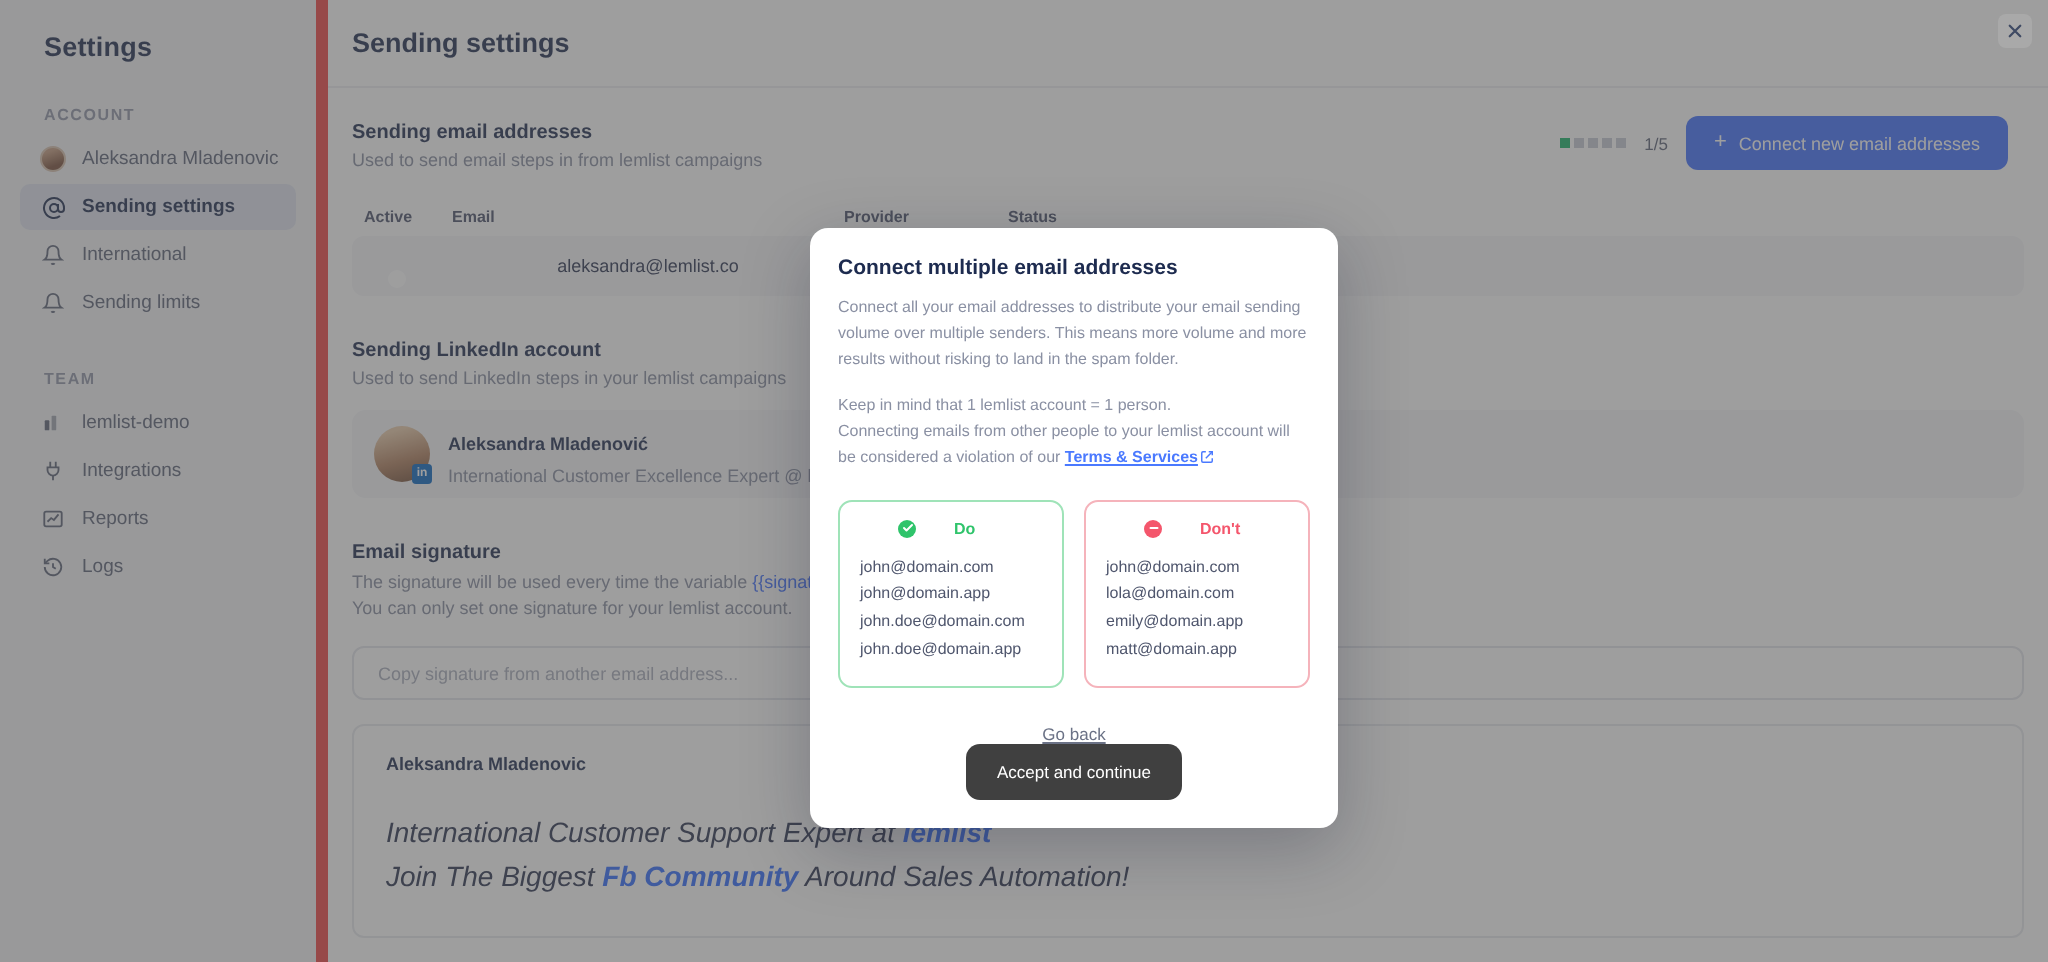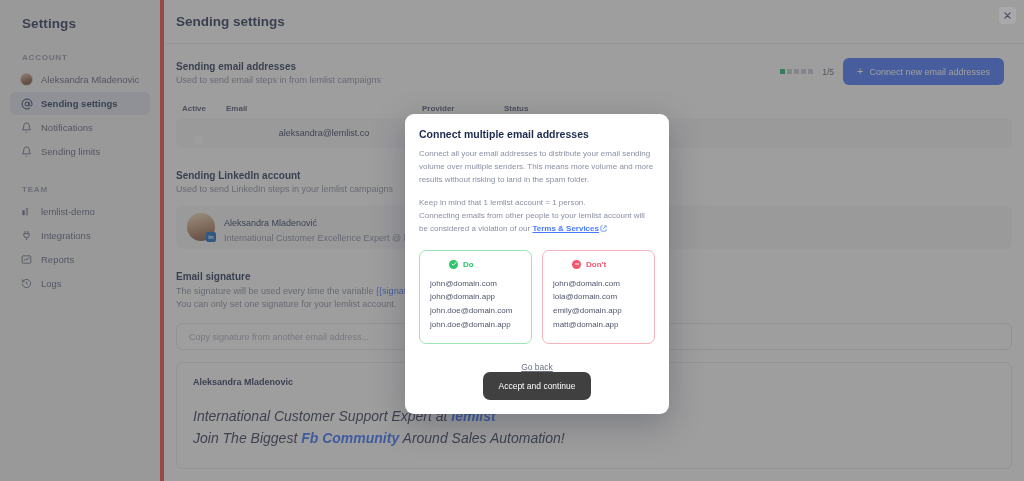--- a/index.html
+++ b/index.html
@@ -25,21 +25,21 @@
     inset: 0;
     display: flex;
     background: #ffffff;
   }
 
   
   .sidebar {
     width: 164px;
     height: 481px;
     background: #f3f4f7;
-    border-right: 4px solid #ef4444;
+    border-right: 6px solid #ef4444;
     padding: 0 10px;
     flex-shrink: 0;
   }
   .sidebar-title {
     font-size: 13.5px;
     font-weight: bold;
     color: #1d2b4f;
     padding: 16px 0 14px 12px;
     letter-spacing: 0.1px;
   }
@@ -218,21 +218,21 @@
     border-radius: 2px;
     right: -1px; bottom: -1px;
     color: #fff;
     font-size: 6px;
     font-weight: bold;
     display: flex;
     align-items: center;
     justify-content: center;
     line-height: 1;
   }
-  .li-name { font-size: 9px; font-weight: normal; color: #1d2b4f; margin-top: 20px; }
+  .li-name { font-size: 9px; font-weight: bold; color: #1d2b4f; margin-top: 20px; }
   .li-role { font-size: 9px; color: #868ca0; margin-top: 3px; }
 
   .sig-desc { font-size: 9px; color: #868ca0; line-height: 1.45; }
   .sig-var { color: #3f6fff; }
 
   .sig-input {
     margin-top: 12px;
     height: 27px;
     border: 1px solid #e2e4ea;
     border-radius: 6px;
@@ -318,21 +318,21 @@
   .card {
     flex: 1;
     border-radius: 7px;
     padding: 9px 10px 11px 10px;
   }
   .card.do { border: 1px solid #9fe3b8; }
   .card.dont { border: 1px solid #f5b3bb; }
   .card-head {
     display: flex;
     align-items: flex-start;
-    gap: 5px;
+    gap: 19px;
     margin-bottom: 8px;
     padding-left: 19px;
   }
   .card-label { font-size: 8px; font-weight: bold; }
   .card.do .card-label { color: #2fc46b; }
   .card.dont .card-label { color: #f4566c; }
   .badge-ico {
     width: 9px; height: 9px;
     border-radius: 50%;
     display: flex;
@@ -402,21 +402,21 @@
         <span>Sending settings</span>
       </div>
 
       <div class="nav-item">
         <span class="nav-icon">
           <svg width="11" height="11" viewBox="0 0 24 24" fill="none" stroke="currentColor" stroke-width="2">
             <path d="M18 8a6 6 0 1 0-12 0c0 7-3 9-3 9h18s-3-2-3-9"></path>
             <path d="M13.7 21a2 2 0 0 1-3.4 0"></path>
           </svg>
         </span>
-        <span>Notifications</span>
+        <span>International</span>
       </div>
 
       <div class="nav-item">
         <span class="nav-icon">
           <svg width="11" height="11" viewBox="0 0 24 24" fill="none" stroke="currentColor" stroke-width="2">
             <path d="M18 8a6 6 0 1 0-12 0c0 7-3 9-3 9h18s-3-2-3-9"></path>
             <path d="M13.7 21a2 2 0 0 1-3.4 0"></path>
           </svg>
         </span>
         <span>Sending limits</span>

